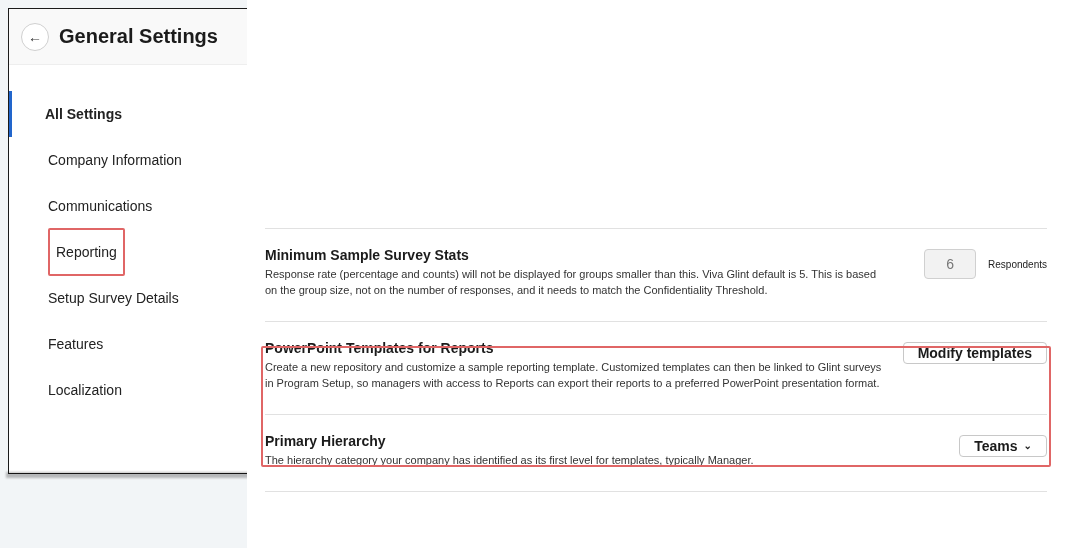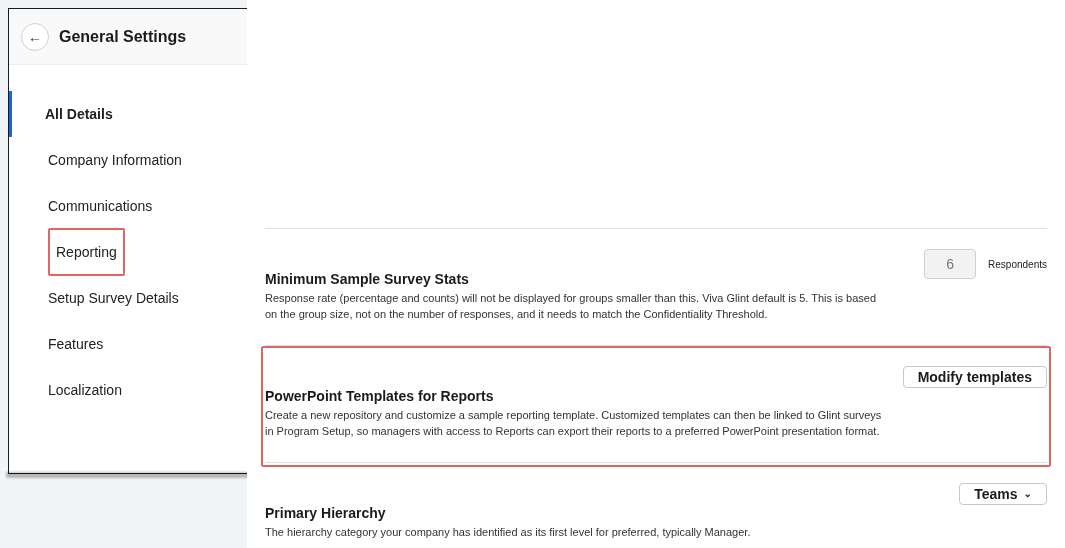--- a/index.html
+++ b/index.html
@@ -22,21 +22,21 @@
     border-bottom: 1px solid #eee;
   }
   .back-btn {
     width: 28px; height: 28px; border-radius: 50%;
     border: 1px solid #d0d0d0; background: #fff;
     display: flex; align-items: center; justify-content: center;
     margin-right: 10px; cursor: pointer;
     font-size: 14px; color: #333;
   }
   .sidebar-title {
-    font-size: 16px; font-weight: 700; color: #1b1b1b;
+    font-size: 20px; font-weight: 700; color: #1b1b1b;
   }
   .sidebar-list { padding-top: 26px; padding-bottom: 10px; }
   .sidebar-item {
     height: 46px;
     display: flex; align-items: center;
     padding-left: 36px;
     font-size: 14px; color: #222;
     cursor: pointer;
     border-left: 3px solid transparent;
   }
@@ -61,21 +61,21 @@
     overflow: hidden;
   }
   .section {
     border-top: 1px solid #e1e1e1;
     padding: 18px 0 22px 0;
     display: flex; align-items: flex-start;
   }
   .section.first-visible { margin-top: 228px; }
   .section .text-col { flex: 1 1 auto; padding-right: 20px; }
   .section .ctrl-col { flex: 0 0 auto; display: flex; align-items: center; gap: 12px; padding-top: 2px; }
-  .sec-title { font-size: 14px; font-weight: 700; color: #1b1b1b; margin-bottom: 4px; margin-top: 24px; }
+  .sec-title { font-size: 14px; font-weight: 700; color: #1b1b1b; margin-bottom: 4px; }
   .sec-desc { font-size: 11px; color: #333; line-height: 1.45; max-width: 620px; }
   .num-input {
     width: 52px; height: 30px;
     background: #f2f2f2; border: 1px solid #d0d0d0; border-radius: 4px;
     text-align: center; font-size: 14px; color: #777;
   }
   .unit-label { font-size: 10px; color: #222; }
   .btn {
     height: 22px; padding: 0 14px;
     background: #ffffff; border: 1px solid #c8c8c8; border-radius: 4px;
@@ -107,21 +107,21 @@
 
   <div class="sidebar">
     <div class="sidebar-header">
       <div class="back-btn">
         <span>←</span>
       </div>
       <div class="sidebar-title">General Settings</div>
     </div>
     <div class="sidebar-list">
       <div class="sidebar-item active">
-        <span class="label">All Details</span>
+        <span class="label">All Settings</span>
       </div>
       <div class="sidebar-item">
         <span class="label">Company Information</span>
       </div>
       <div class="sidebar-item">
         <span class="label">Communications</span>
       </div>
       <div class="sidebar-item highlighted">
         <span class="label">Reporting</span>
       </div>
@@ -159,21 +159,21 @@
       <div class="ctrl-col">
         <button class="btn">
           <span>Modify templates</span>
         </button>
       </div>
     </div>
 
     <div class="section" style="border-bottom:1px solid #e1e1e1;">
       <div class="text-col">
         <div class="sec-title">Primary Hierarchy</div>
-        <div class="sec-desc">The hierarchy category your company has identified as its first level for preferred, typically Manager.</div>
+        <div class="sec-desc">The hierarchy category your company has identified as its first level for templates, typically Manager.</div>
       </div>
       <div class="ctrl-col">
         <button class="btn">
           <span>Teams</span>
           <span class="chev">⌄</span>
         </button>
       </div>
     </div>
 
     <div class="section-highlight" id="ppt-highlight" style="left: 14px; top: 345.688px; width: 790px; height: 121.688px;"></div>

